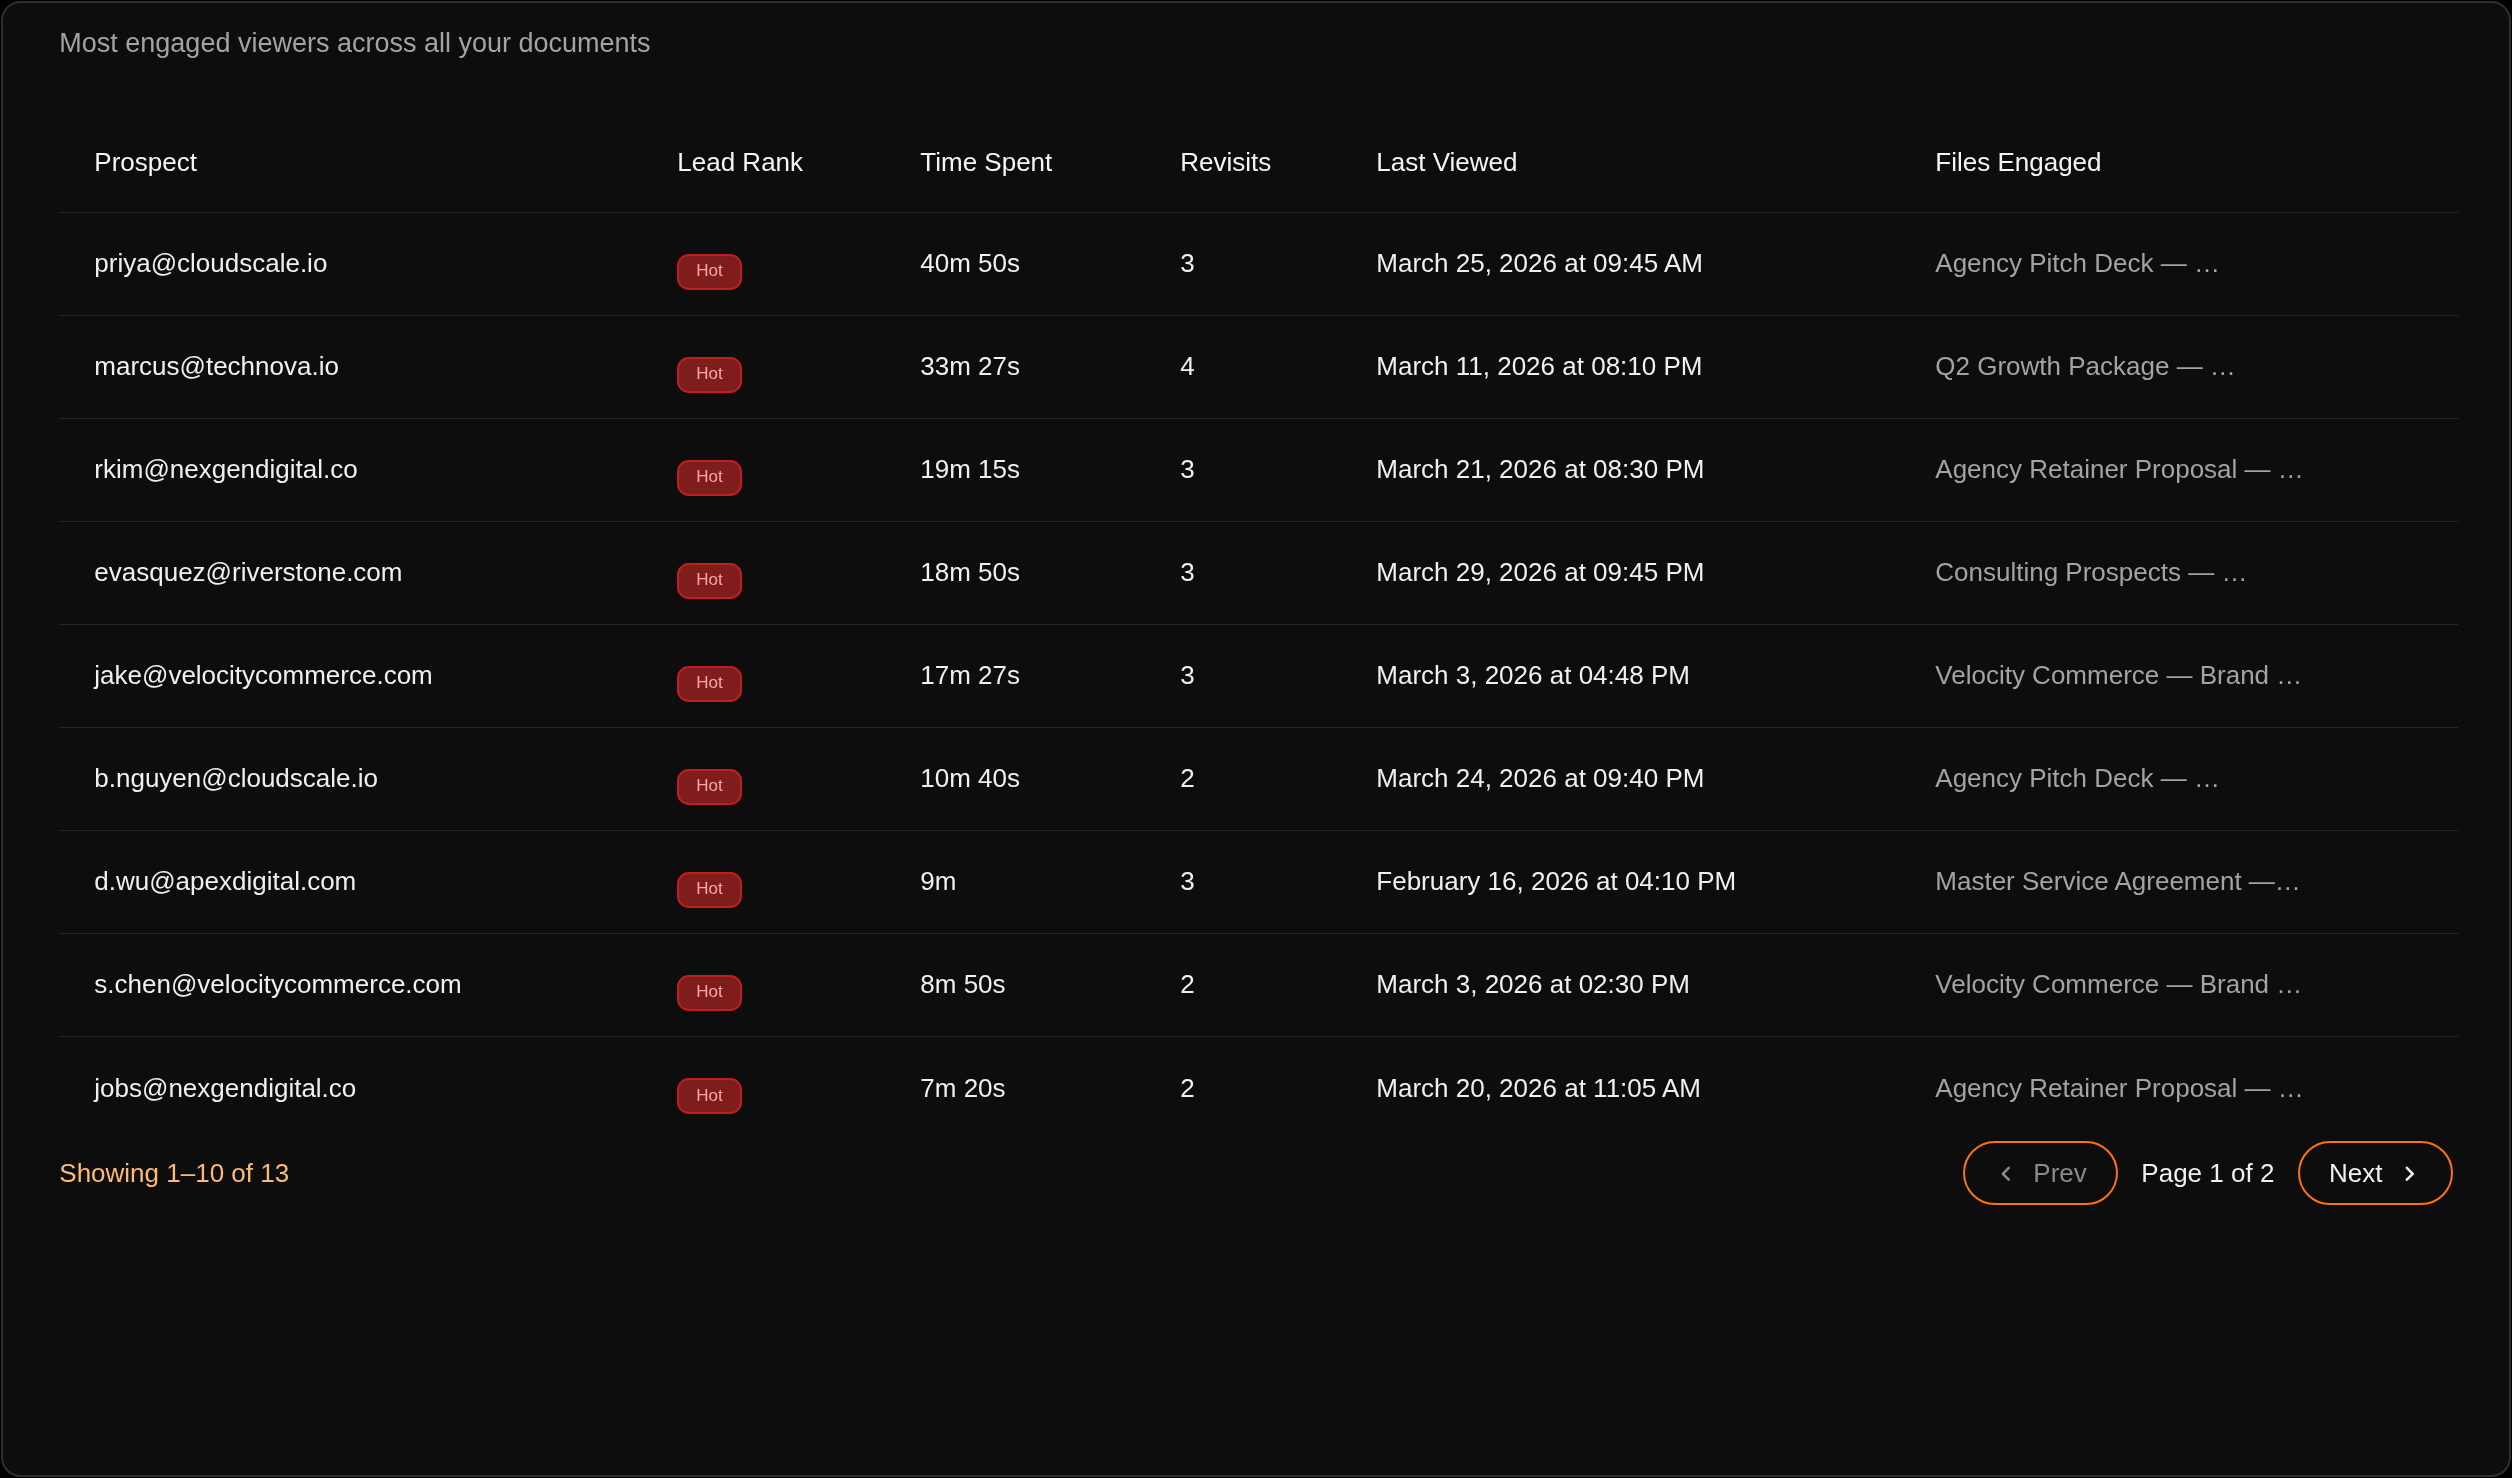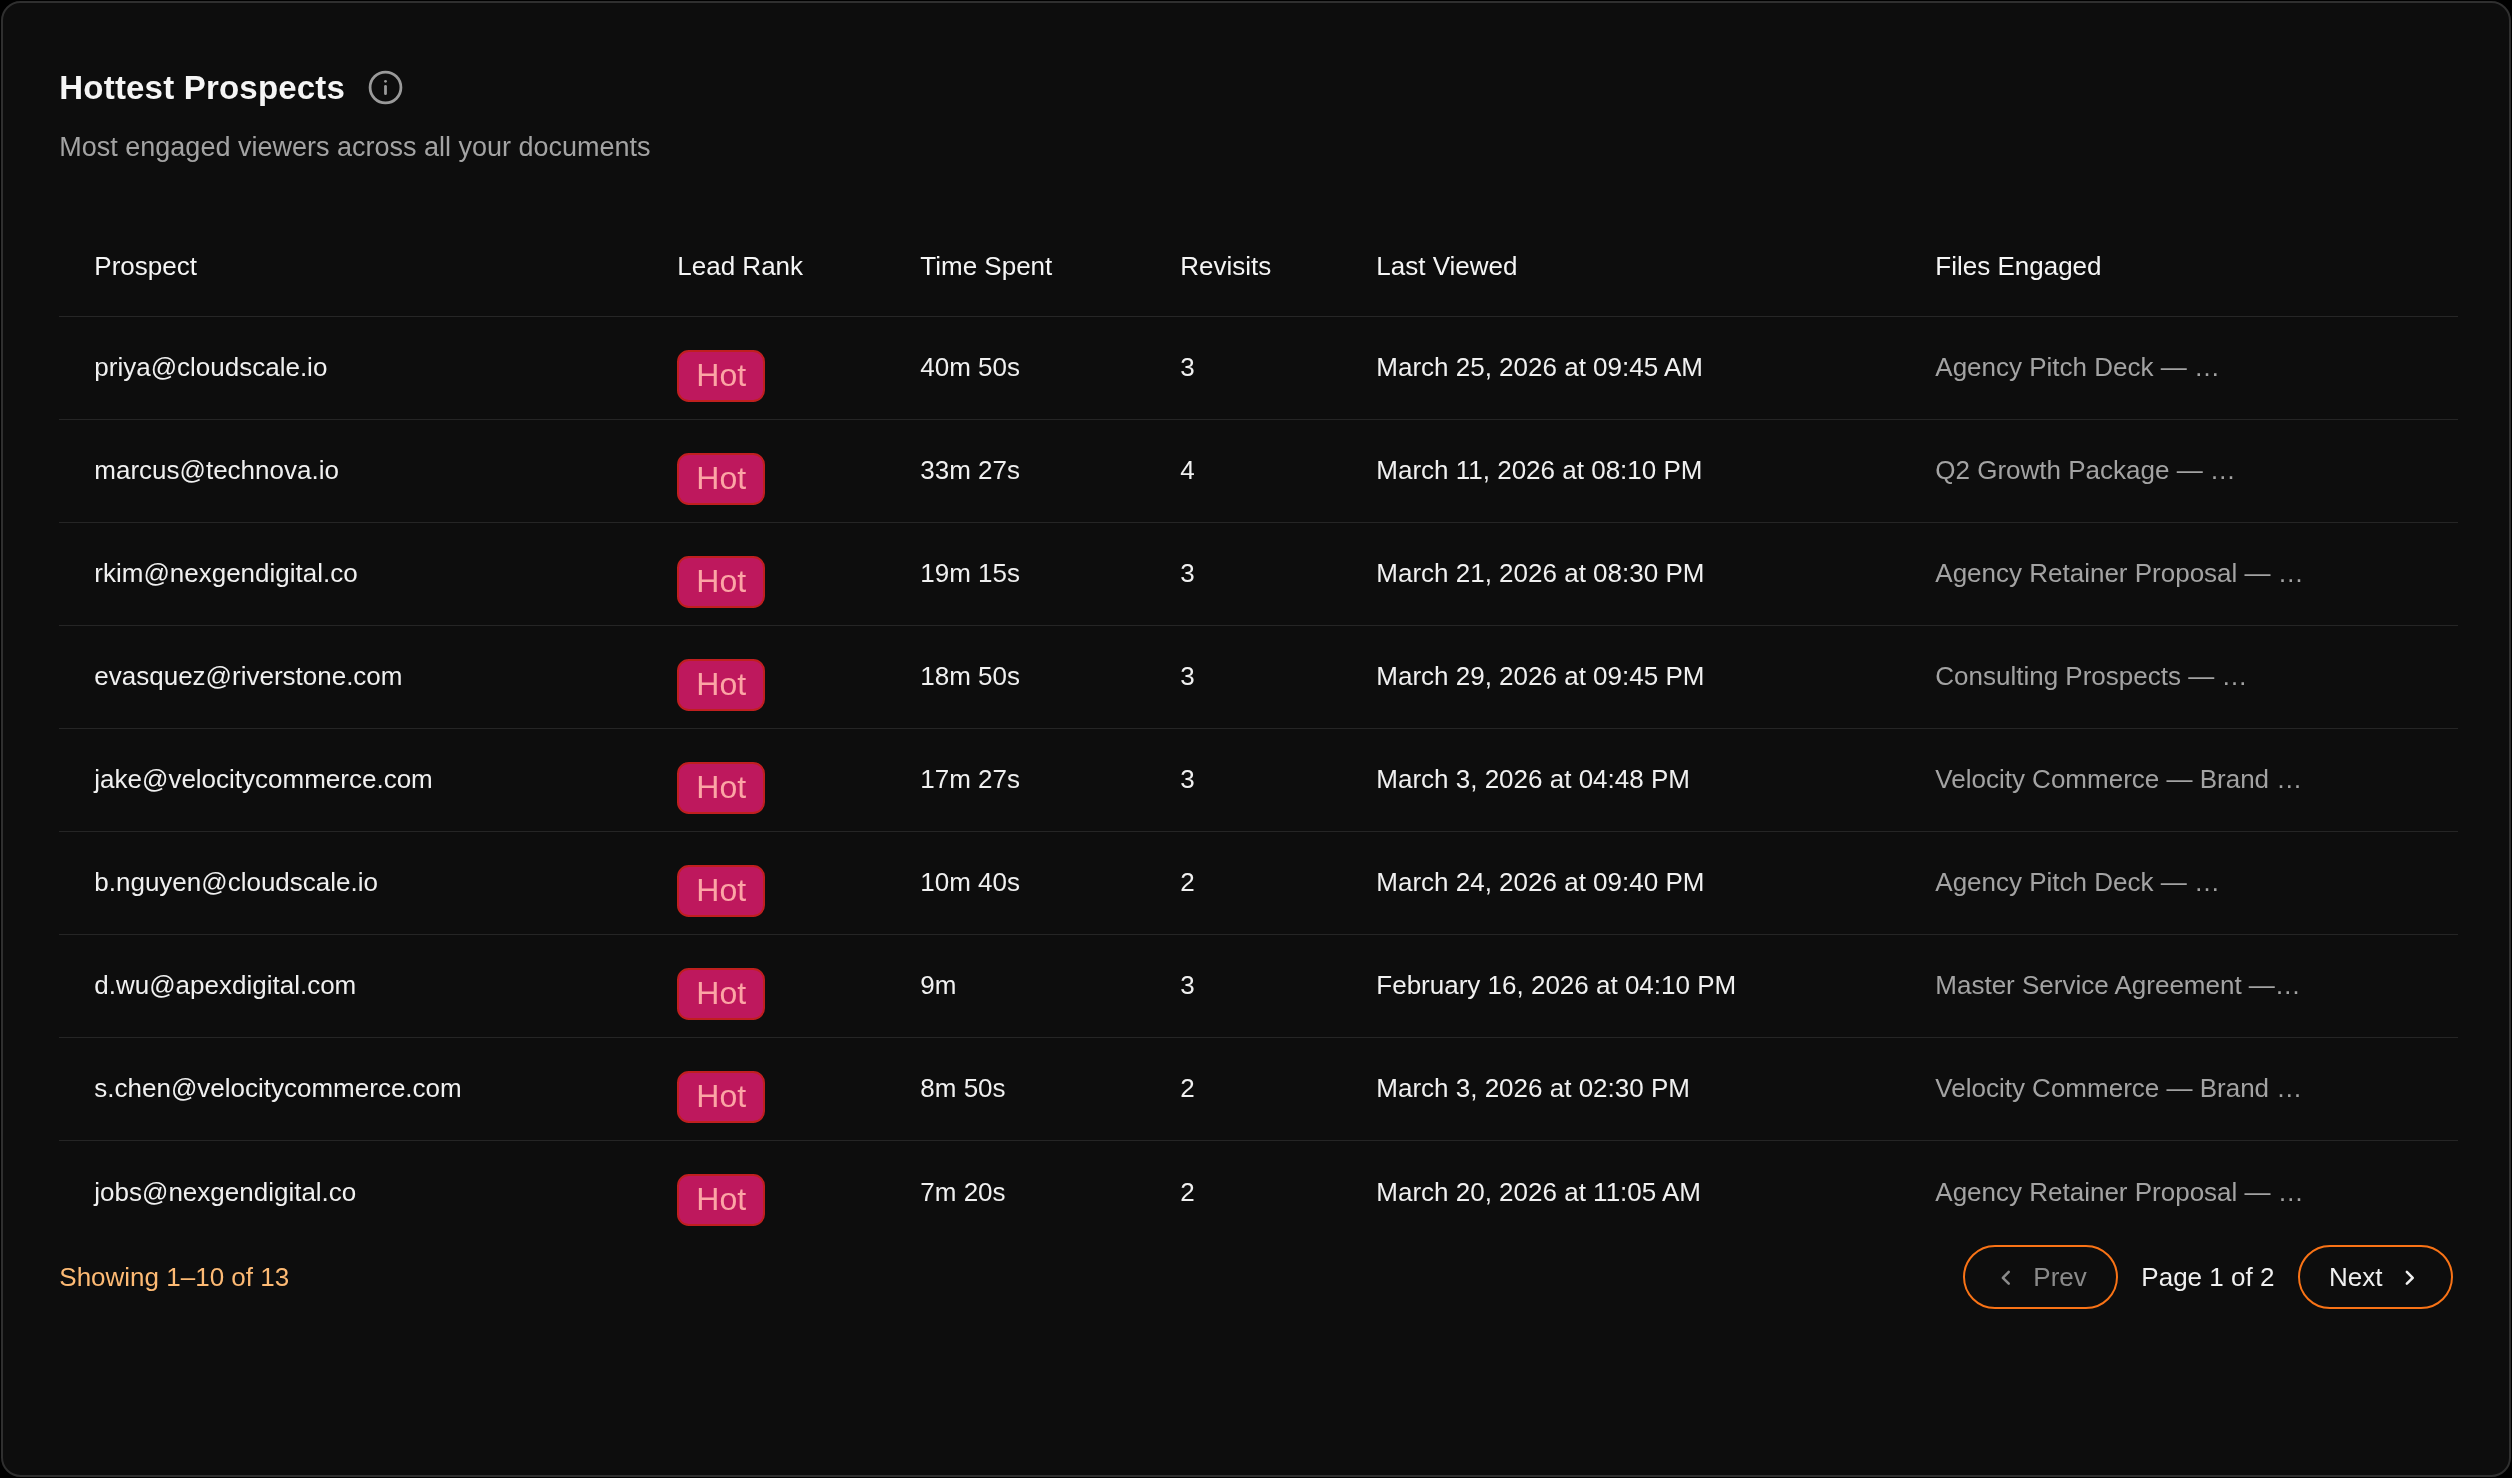--- a/index.html
+++ b/index.html
@@ -70,24 +70,24 @@
     border-bottom: 1.3px solid #252525;
     white-space: nowrap;
     overflow: hidden;
   }
   tbody tr:last-child td { border-bottom: none; }
   td.files { color: #a3a3a3; }
   .badge {
     display: inline-flex;
     align-items: center;
     justify-content: center;
-    font-size: 32px;
+    font-size: 17px;
     font-weight: 500;
     color: #fca5a5;
-    background: #be185d;
+    background: #7f1d1d;
     border: 2.6px solid #c01f1f;
     border-radius: 11.8px;
     padding: 6.5px 17px;
     line-height: 1.1;
     margin-top: 16px;
   }
   .footer {
     height: 68px;
     display: flex;
     align-items: center;
@@ -121,30 +121,20 @@
     font-size: 26px;
     color: #f0f0f0;
   }
   .chev { flex: 0 0 auto; }
 </style>
 </head>
 <body>
 
 <div class="card">
 
-  <div class="title-row">
-    <h1>Hottest Prospects</h1>
-    <button class="info-btn" aria-label="info">
-      <svg width="37" height="37" viewBox="0 0 24 24" fill="none" stroke="currentColor" stroke-width="1.8" stroke-linecap="round" stroke-linejoin="round">
-        <circle cx="12" cy="12" r="10"></circle>
-        <line x1="12" y1="16" x2="12" y2="11.2"></line>
-        <line x1="12" y1="8" x2="12.01" y2="8"></line>
-      </svg>
-    </button>
-  </div>
   <p class="subtitle">Most engaged viewers across all your documents</p>
 
   <table>
     <colgroup>
       <col style="width:583px">
         <col style="width:243px">
         <col style="width:260px">
       <col style="width:196px">
         <col style="width:559px">
         <col style="width:558px">

